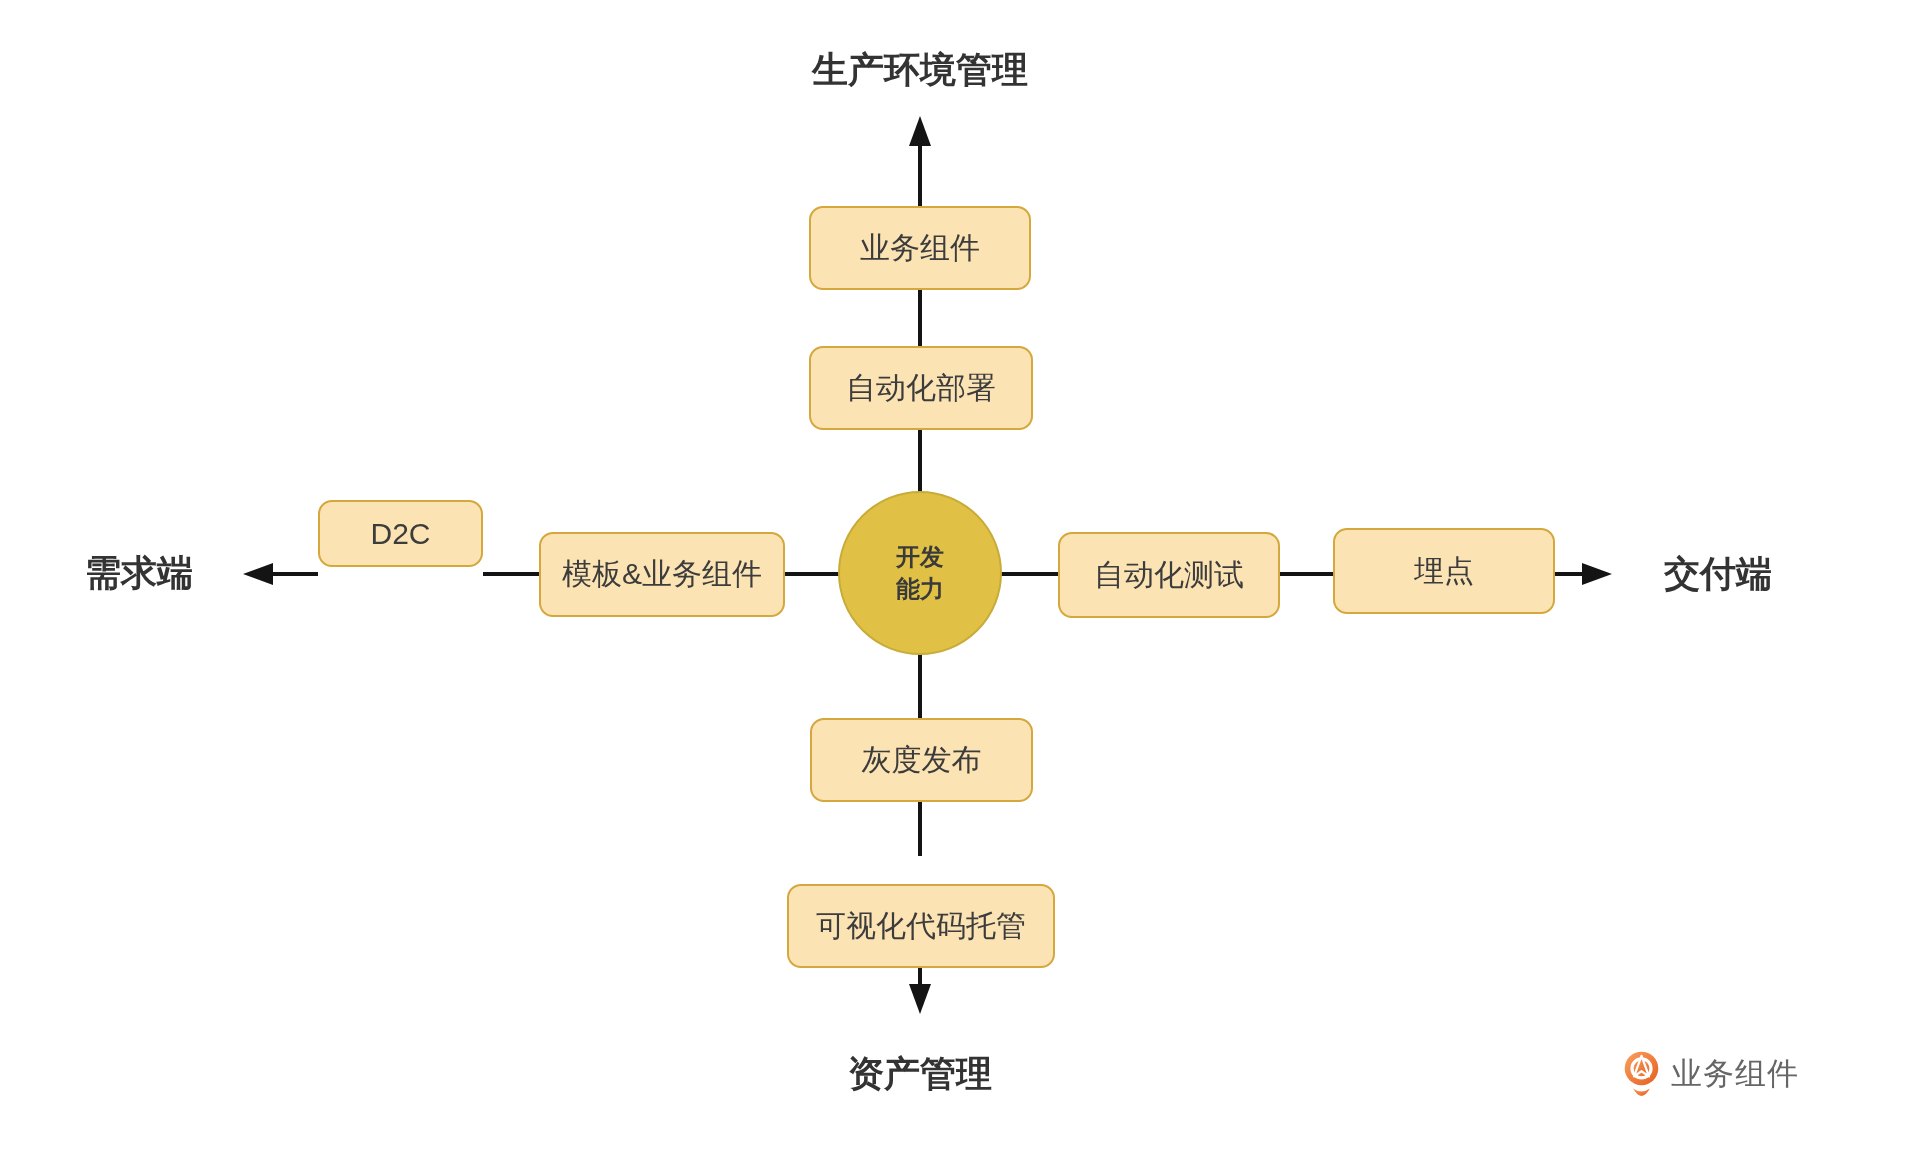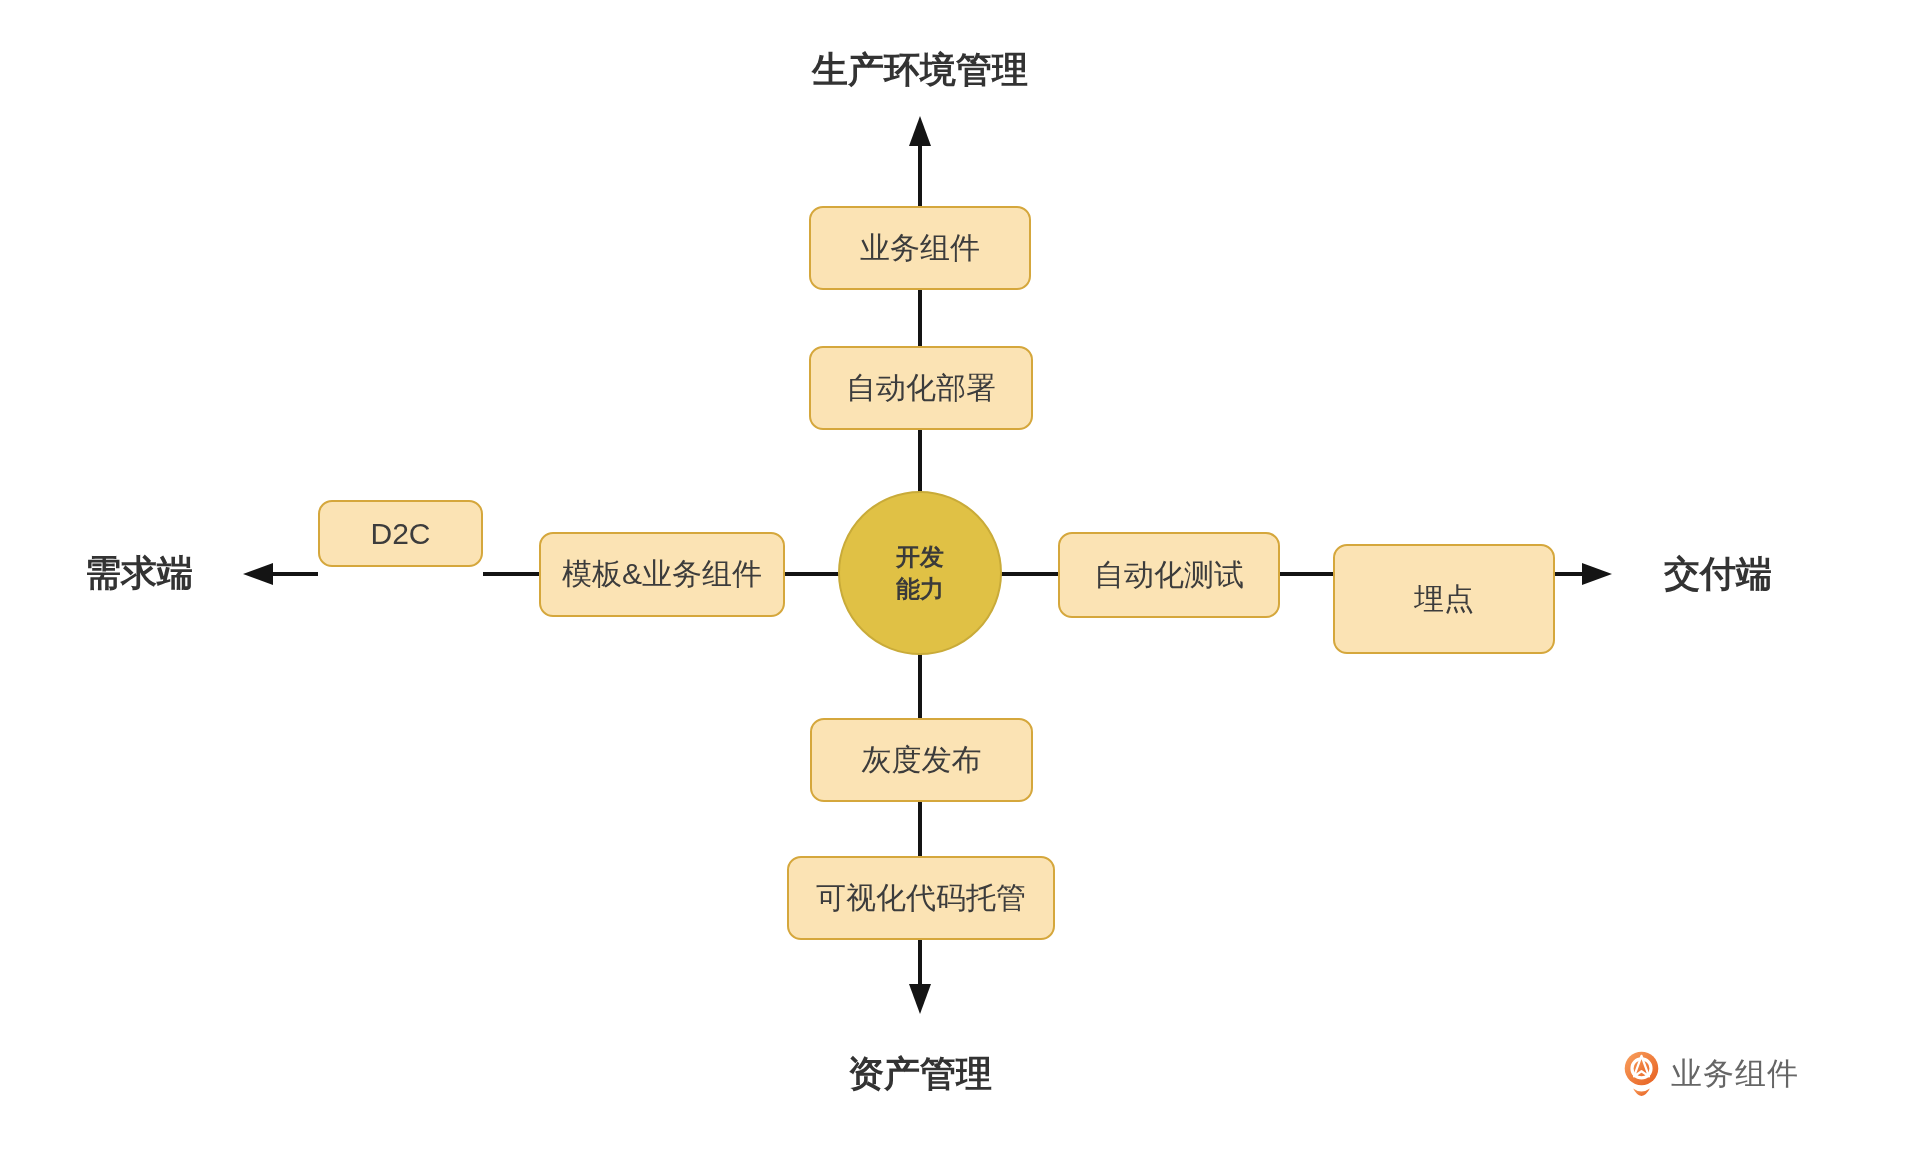--- a/index.html
+++ b/index.html
@@ -96,28 +96,28 @@
   <div class="node" style="left:318px;top:500px;width:165px;height:67px;align-items:center;">
     <span>D2C</span>
   </div>
   <div class="node" style="left:539px;top:532px;width:246px;height:85px;">
     <span>模板&amp;业务组件</span>
   </div>
 
   <div class="node" style="left:1058px;top:532px;width:222px;height:86px;">
     <span>自动化测试</span>
   </div>
-  <div class="node" style="left:1333px;top:544px;width:222px;height:110px;text-align:right;">
+  <div class="node" style="left:1333px;top:528px;width:222px;height:86px;text-align:right;">
     <span>埋点</span>
   </div>
 
   <div class="node" style="left:810px;top:718px;width:223px;height:84px;">
     <span>灰度发布</span>
   </div>
-  <div class="node" style="left:787px;top:856px;width:268px;height:84px;">
+  <div class="node" style="left:787px;top:884px;width:268px;height:84px;">
     <span>可视化代码托管</span>
   </div>
 
   <div class="center-circle" style="left:838px;top:491px;">
     <span>开发</span>
     <span>能力</span>
   </div>
 
   <div class="logo">
     <svg width="41" height="50" viewBox="0 0 44 52" aria-hidden="true">

